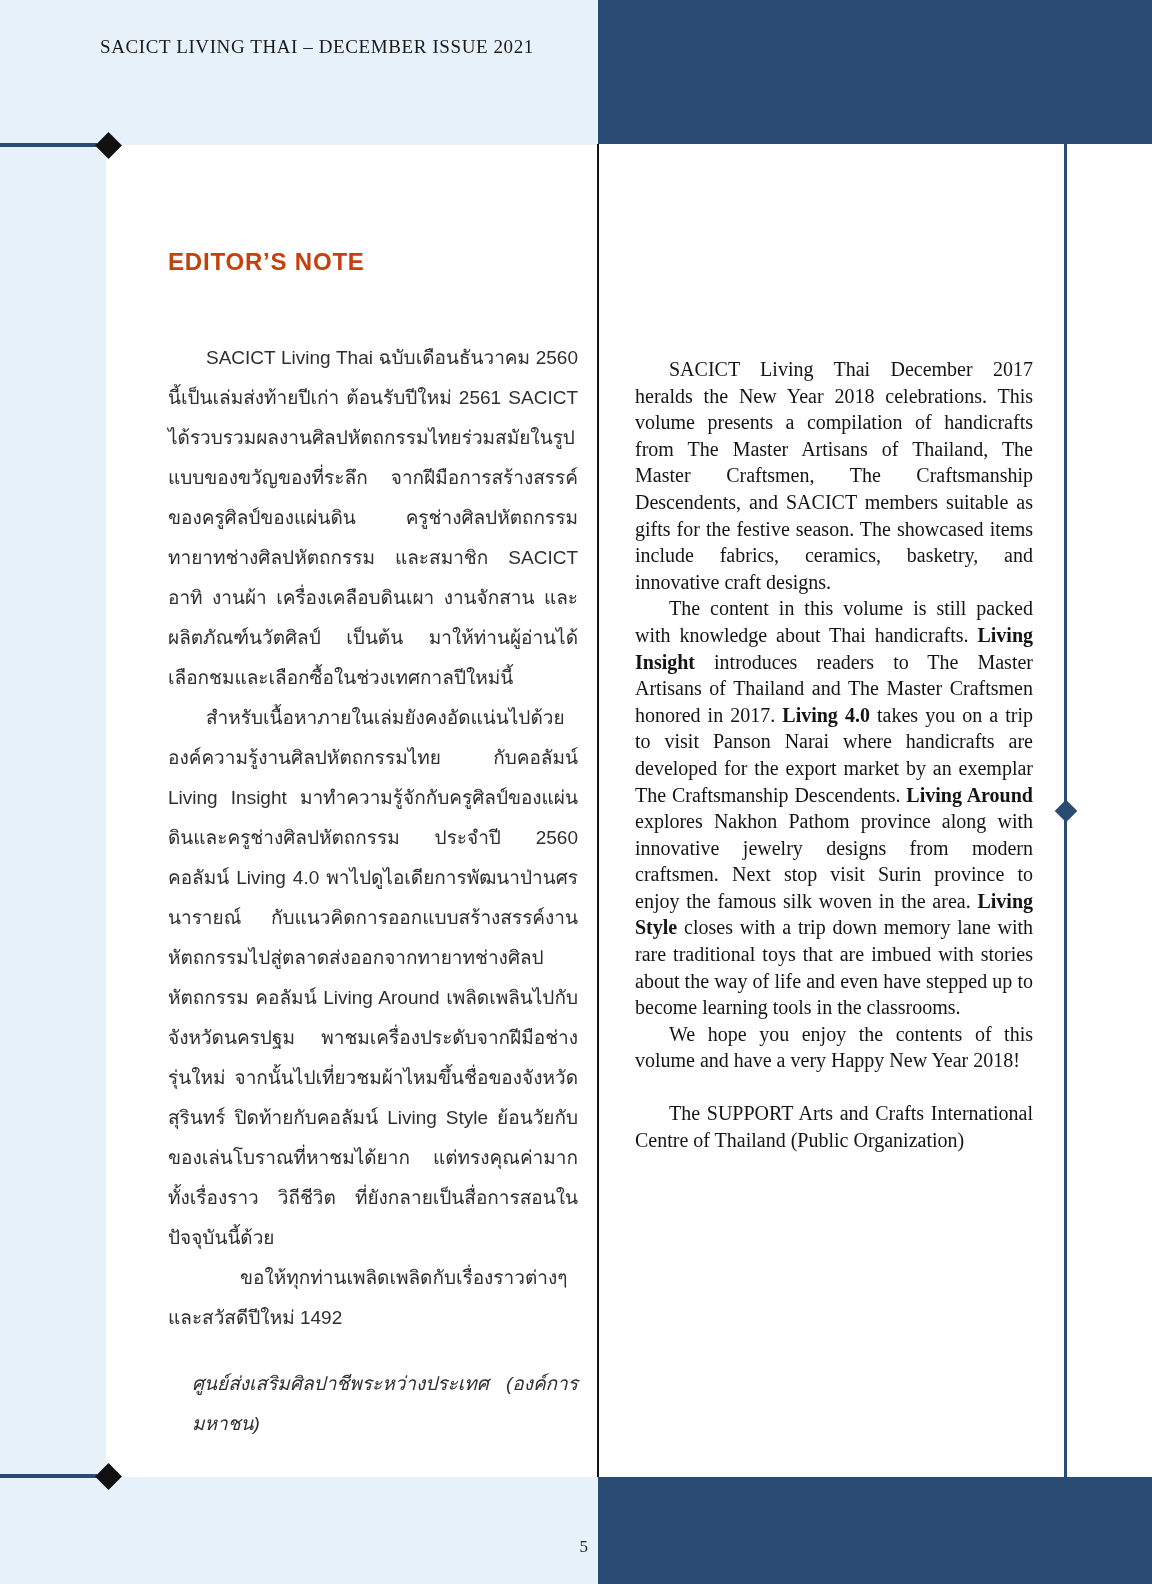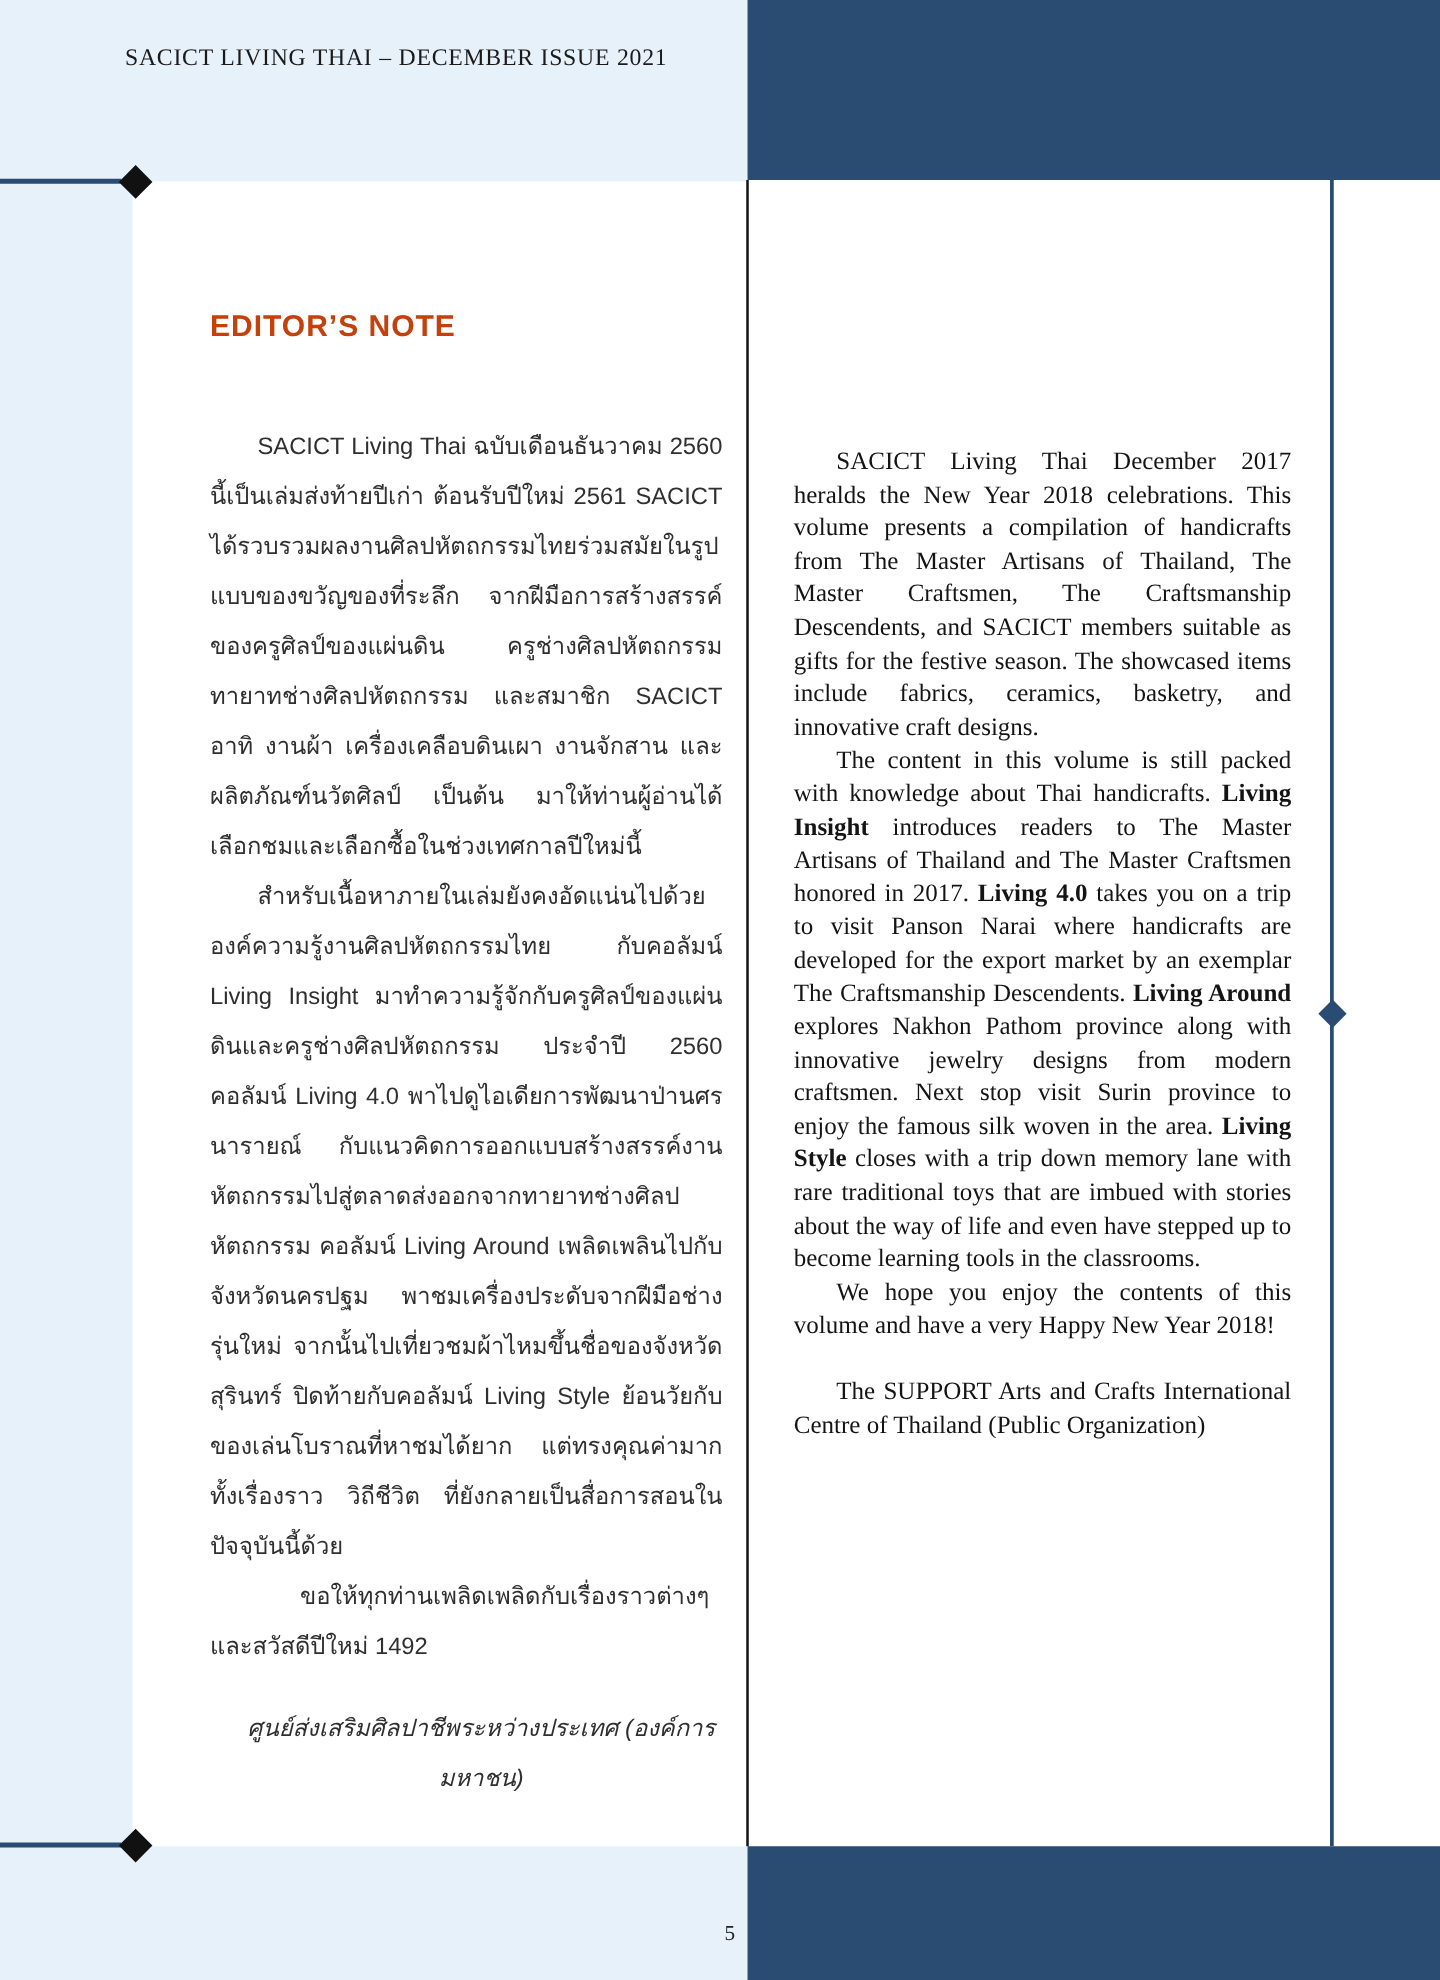--- a/index.html
+++ b/index.html
@@ -45,21 +45,21 @@
     font-size:24px;font-weight:800;color:#c2410c;letter-spacing:0.8px;white-space:nowrap;
   }
   
   .col-thai{
     position:absolute;left:168px;top:338px;width:410px;
     font-size:19px;line-height:40px;color:#2f2f2f;text-align:justify;
   }
   .col-thai p{margin:0;text-indent:38px;}
   .col-thai p.closing{text-indent:72px;}
   .sig-thai{
-    margin-top:26px;font-style:italic;text-align:center;padding-left:24px;
+    margin-top:26px;font-style:italic;padding-left:24px;
     color:#2f2f2f;
   }
   
   .col-en{
     position:absolute;left:635px;top:338px;width:398px;
     font-family:"Liberation Serif","DejaVu Serif",serif;
     font-size:20px;line-height:26.6px;color:#141414;text-align:justify;margin-top:18px;
   }
   .col-en p{margin:0;text-indent:34px;}
   .col-en .b{font-weight:700;}

